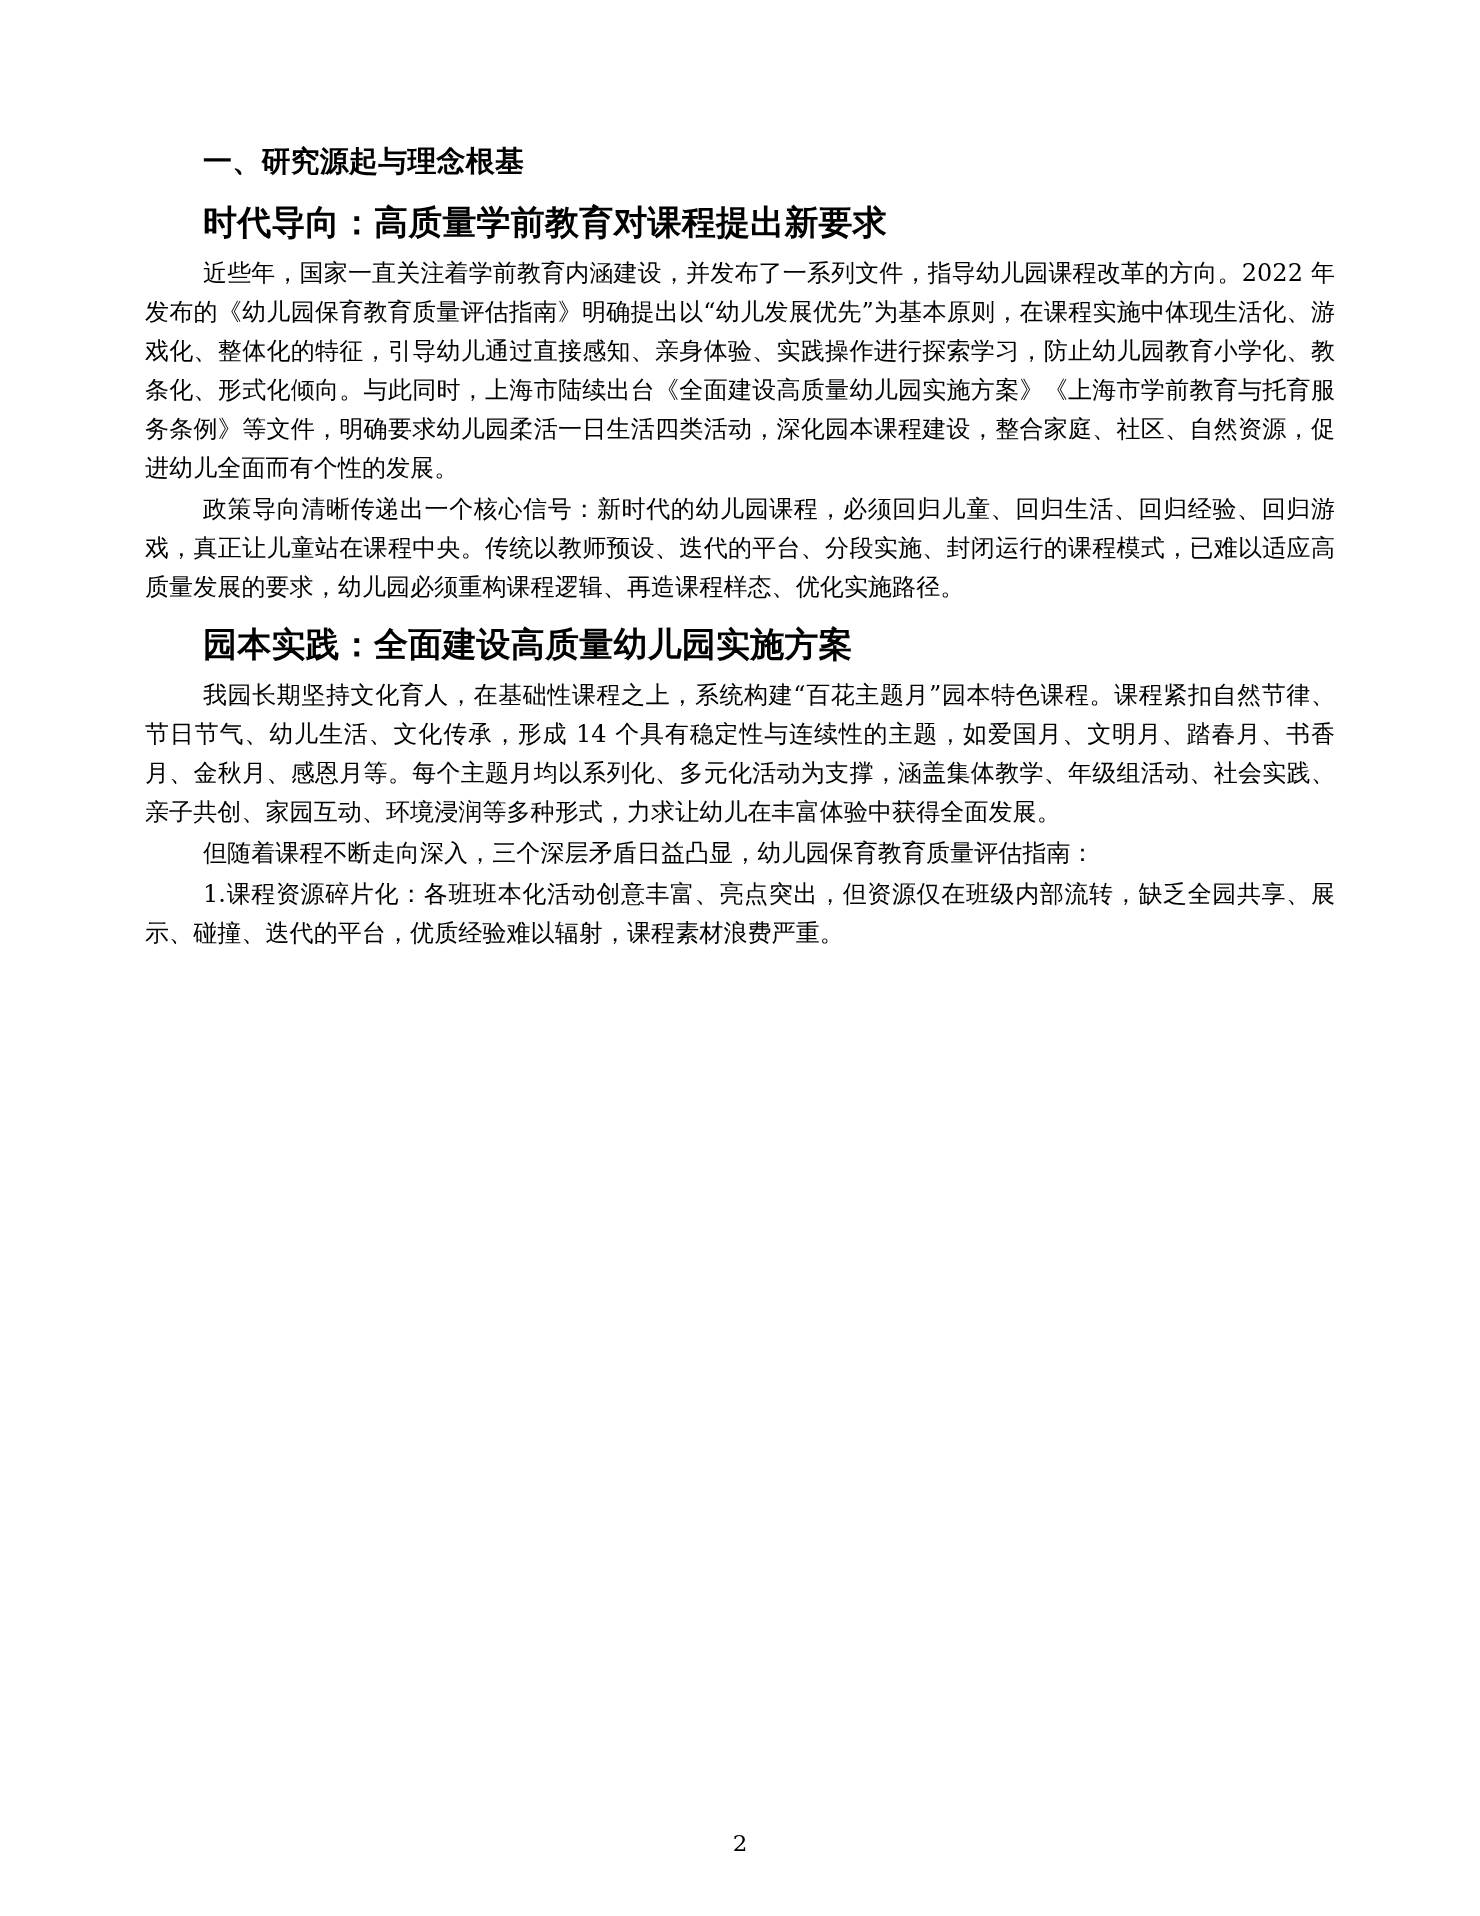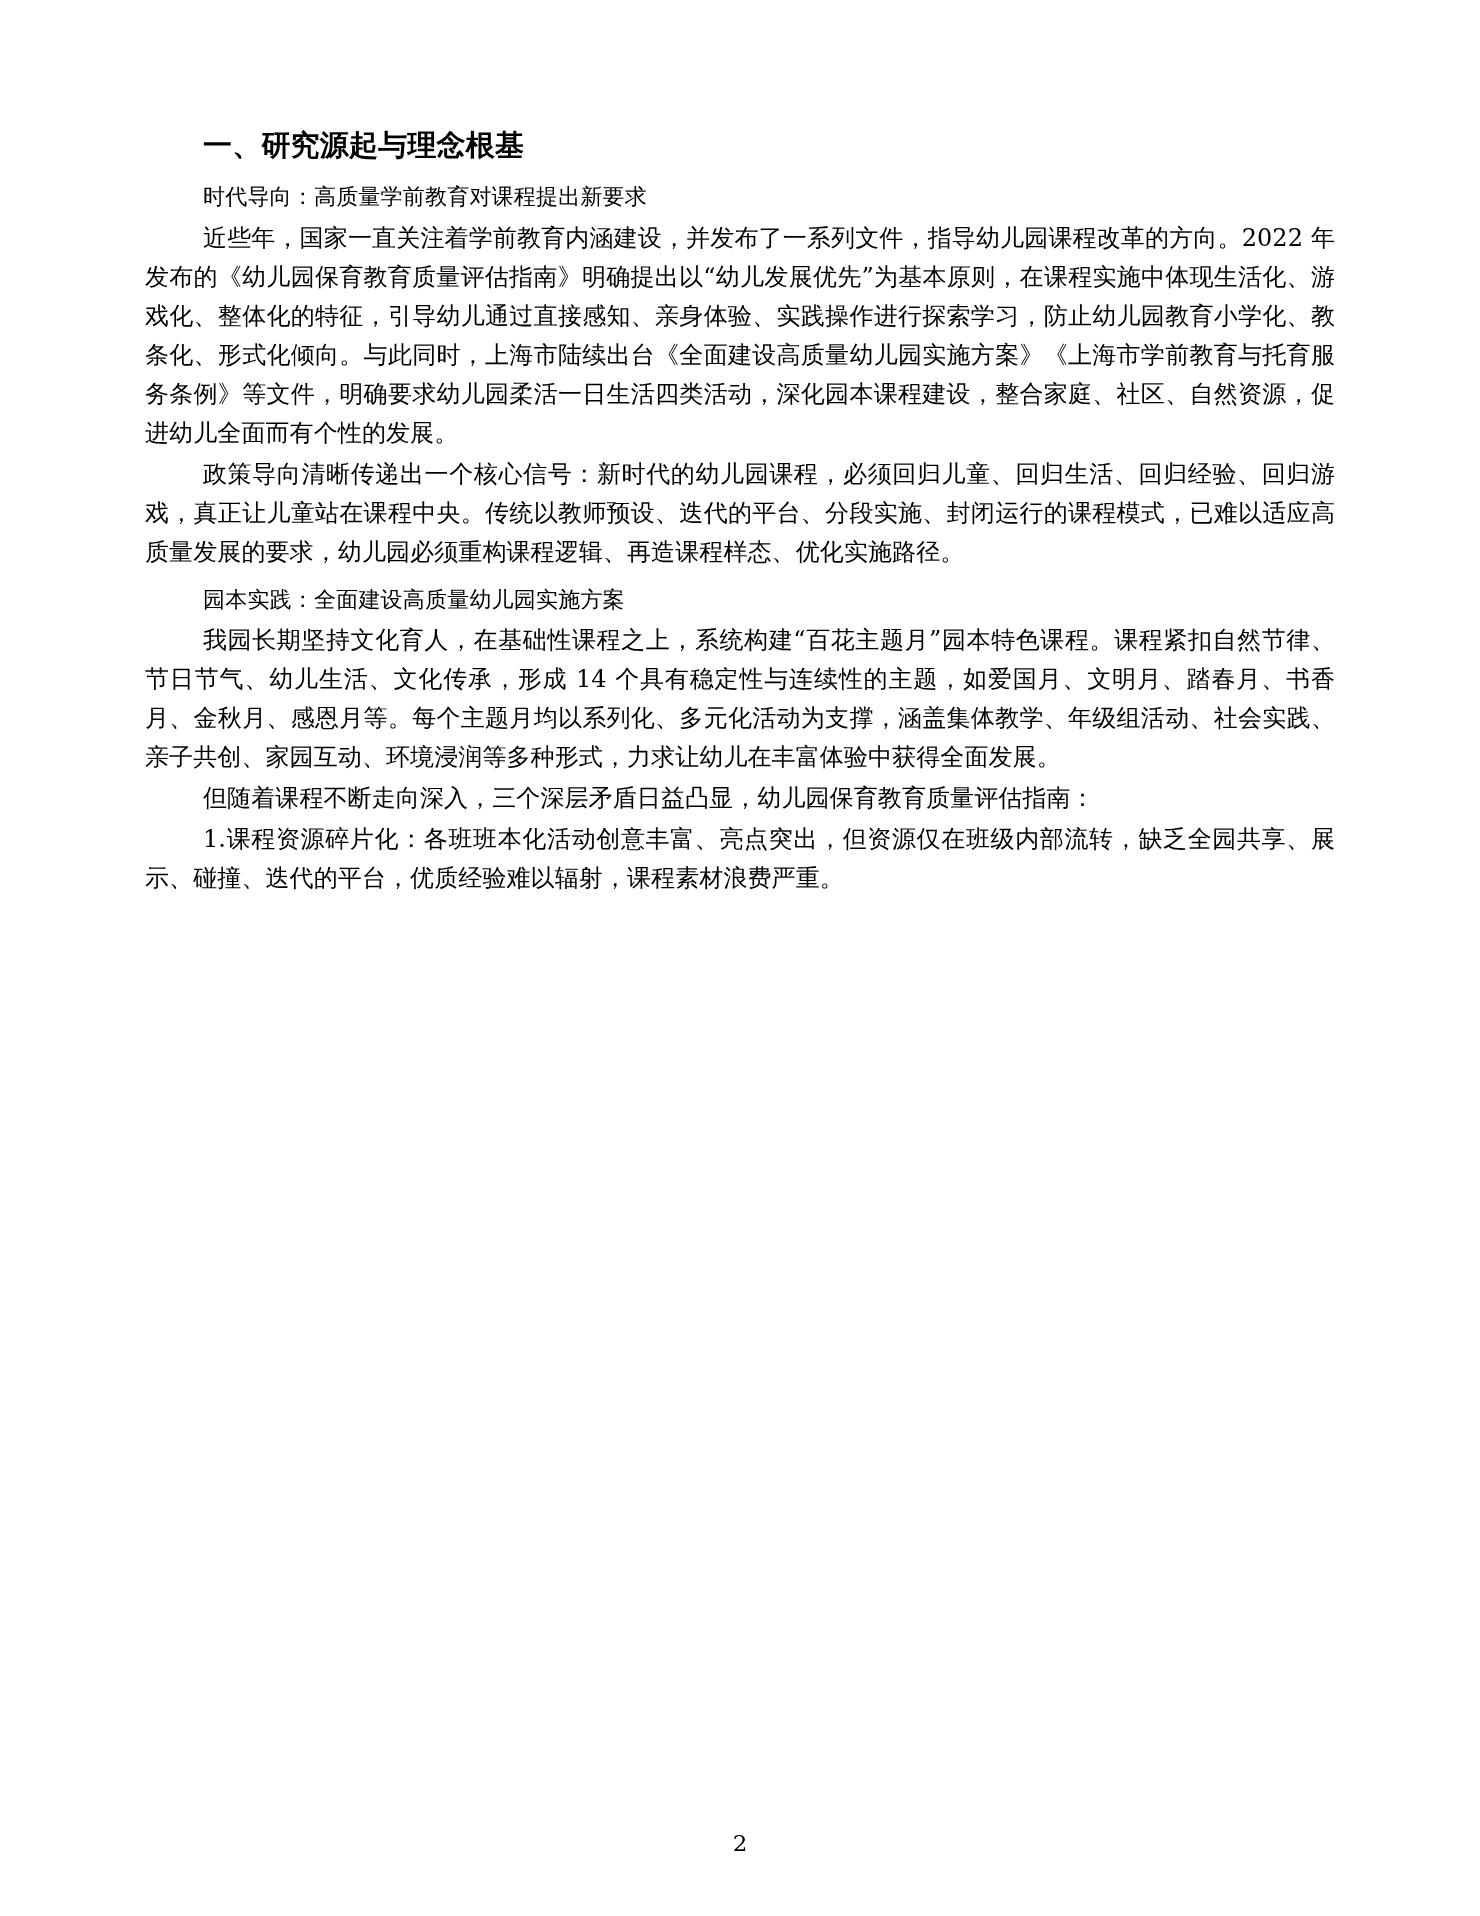--- a/index.html
+++ b/index.html
@@ -19,33 +19,33 @@
     position: absolute;
     left: 0;
     top: 0;
     width: 1480px;
     height: 1916px;
     box-sizing: border-box;
     padding: 122px 140px 60px 140px;
   }
   .doc-body {
     width: 1190px;
-    margin: 0 auto;
+    margin: 16px auto;
   }
   h2.heading {
     font-size: 29px;
     font-weight: bold;
     line-height: 1.62;
     margin: 0 0 6px 0;
     text-indent: 58px;
     letter-spacing: 0.2px;
   }
   h3.subheading {
-    font-size: 22px;
-    font-weight: normal;
+    font-size: 34px;
+    font-weight: bold;
     line-height: 1.62;
     margin: 10px 0 4px 0;
     text-indent: 58px;
     letter-spacing: 0.2px;
   }
   p.para {
     font-size: 24px;
     line-height: 1.625;
     margin: 0 0 2px 0;
     text-indent: 58px;

